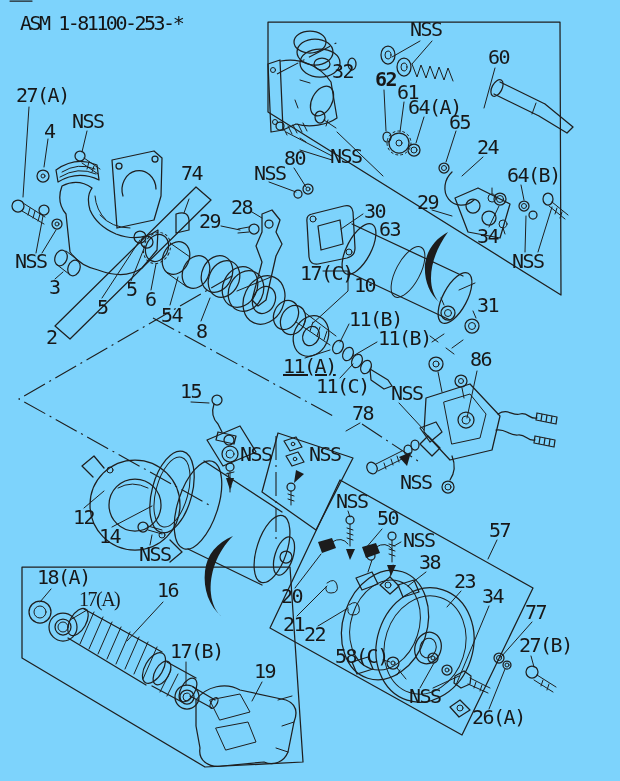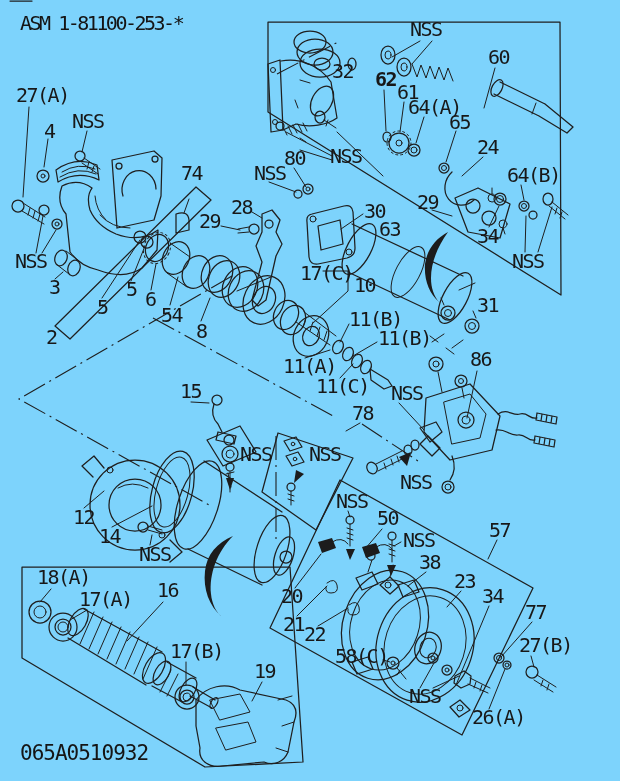--- a/index.html
+++ b/index.html
@@ -424,21 +424,20 @@
     <line class="lnt" x1="163" y1="602" x2="127" y2="641"></line>
     <line class="lnt" x1="186" y1="662" x2="186" y2="685"></line>
     <line class="lnt" x1="262" y1="682" x2="252" y2="701"></line>
     <line class="lnt" x1="295" y1="588" x2="321" y2="554"></line>
     <line class="lnt" x1="297" y1="616" x2="327" y2="586"></line>
     <line class="lnt" x1="318" y1="626" x2="348" y2="608"></line>
   </g>
 </svg>
 
   <div class="ttl">ASM 1-81100-253-*</div>
-  <div class="code">065A0510932</div>
   <div id="label-layer">
       <div class="plabel" style="left: 16px; top: 88px;">27(A)</div>
       <div class="plabel" style="left: 44px; top: 124px;">4</div>
       <div class="plabel" style="left: 72px; top: 114px;">NSS</div>
       <div class="plabel" style="left: 15px; top: 254px;">NSS</div>
       <div class="plabel" style="left: 49px; top: 280px;">3</div>
       <div class="plabel" style="left: 46px; top: 330px;">2</div>
       <div class="plabel" style="left: 97px; top: 300px;">5</div>
       <div class="plabel" style="left: 126px; top: 282px;">5</div>
       <div class="plabel" style="left: 145px; top: 292px;">6</div>
@@ -462,21 +461,21 @@
       <div class="plabel" style="left: 364px; top: 204px;">30</div>
       <div class="plabel" style="left: 417px; top: 195px;">29</div>
       <div class="plabel" style="left: 477px; top: 229px;">34</div>
       <div class="plabel" style="left: 507px; top: 168px;">64(B)</div>
       <div class="plabel" style="left: 512px; top: 254px;">NSS</div>
       <div class="plabel" style="left: 477px; top: 272px; margin-top: 26px;">31</div>
       <div class="plabel" style="left: 266px; top: 266px; margin-left: 34px;">17(C)</div>
       <div class="plabel" style="left: 354px; top: 278px;">10</div>
       <div class="plabel" style="left: 349px; top: 312px;">11(B)</div>
       <div class="plabel" style="left: 378px; top: 331px;">11(B)</div>
-      <div class="plabel" style="left: 283px; top: 359px;">11(A)</div>
+      <div class="plabel" style="left: 283px; top: 359px; text-decoration: underline;">11(A)</div>
       <div class="plabel" style="left: 316px; top: 379px;">11(C)</div>
       <div class="plabel" style="left: 180px; top: 384px;">15</div>
       <div class="plabel" style="left: 352px; top: 406px;">78</div>
       <div class="plabel" style="left: 391px; top: 386px;">NSS</div>
       <div class="plabel" style="left: 470px; top: 352px;">86</div>
       <div class="plabel" style="left: 240px; top: 447px;">NSS</div>
       <div class="plabel" style="left: 309px; top: 447px;">NSS</div>
       <div class="plabel" style="left: 400px; top: 475px;">NSS</div>
       <div class="plabel" style="left: 73px; top: 510px;">12</div>
       <div class="plabel" style="left: 99px; top: 529px;">14</div>
@@ -487,21 +486,21 @@
       <div class="plabel" style="left: 419px; top: 555px;">38</div>
       <div class="plabel" style="left: 454px; top: 574px;">23</div>
       <div class="plabel" style="left: 482px; top: 589px;">34</div>
       <div class="plabel" style="left: 489px; top: 523px;">57</div>
       <div class="plabel" style="left: 525px; top: 605px;">77</div>
       <div class="plabel" style="left: 519px; top: 638px;">27(B)</div>
       <div class="plabel" style="left: 335px; top: 649px;">58(C)</div>
       <div class="plabel" style="left: 409px; top: 689px;">NSS</div>
       <div class="plabel" style="left: 472px; top: 710px;">26(A)</div>
       <div class="plabel" style="left: 37px; top: 570px;">18(A)</div>
-      <div class="plabel" style="left: 79px; top: 592px;">17(A)</div>
+      <div class="plabel" style="left: 79px; top: 592px; font-family: Liberation Serif, serif;">17(A)</div>
       <div class="plabel" style="left: 157px; top: 583px;">16</div>
       <div class="plabel" style="left: 170px; top: 644px;">17(B)</div>
       <div class="plabel" style="left: 254px; top: 664px;">19</div>
       <div class="plabel" style="left: 281px; top: 589px;">20</div>
       <div class="plabel" style="left: 283px; top: 617px;">21</div>
       <div class="plabel" style="left: 304px; top: 627px;">22</div>
     </div>
 </div>
 
 </body></html>

